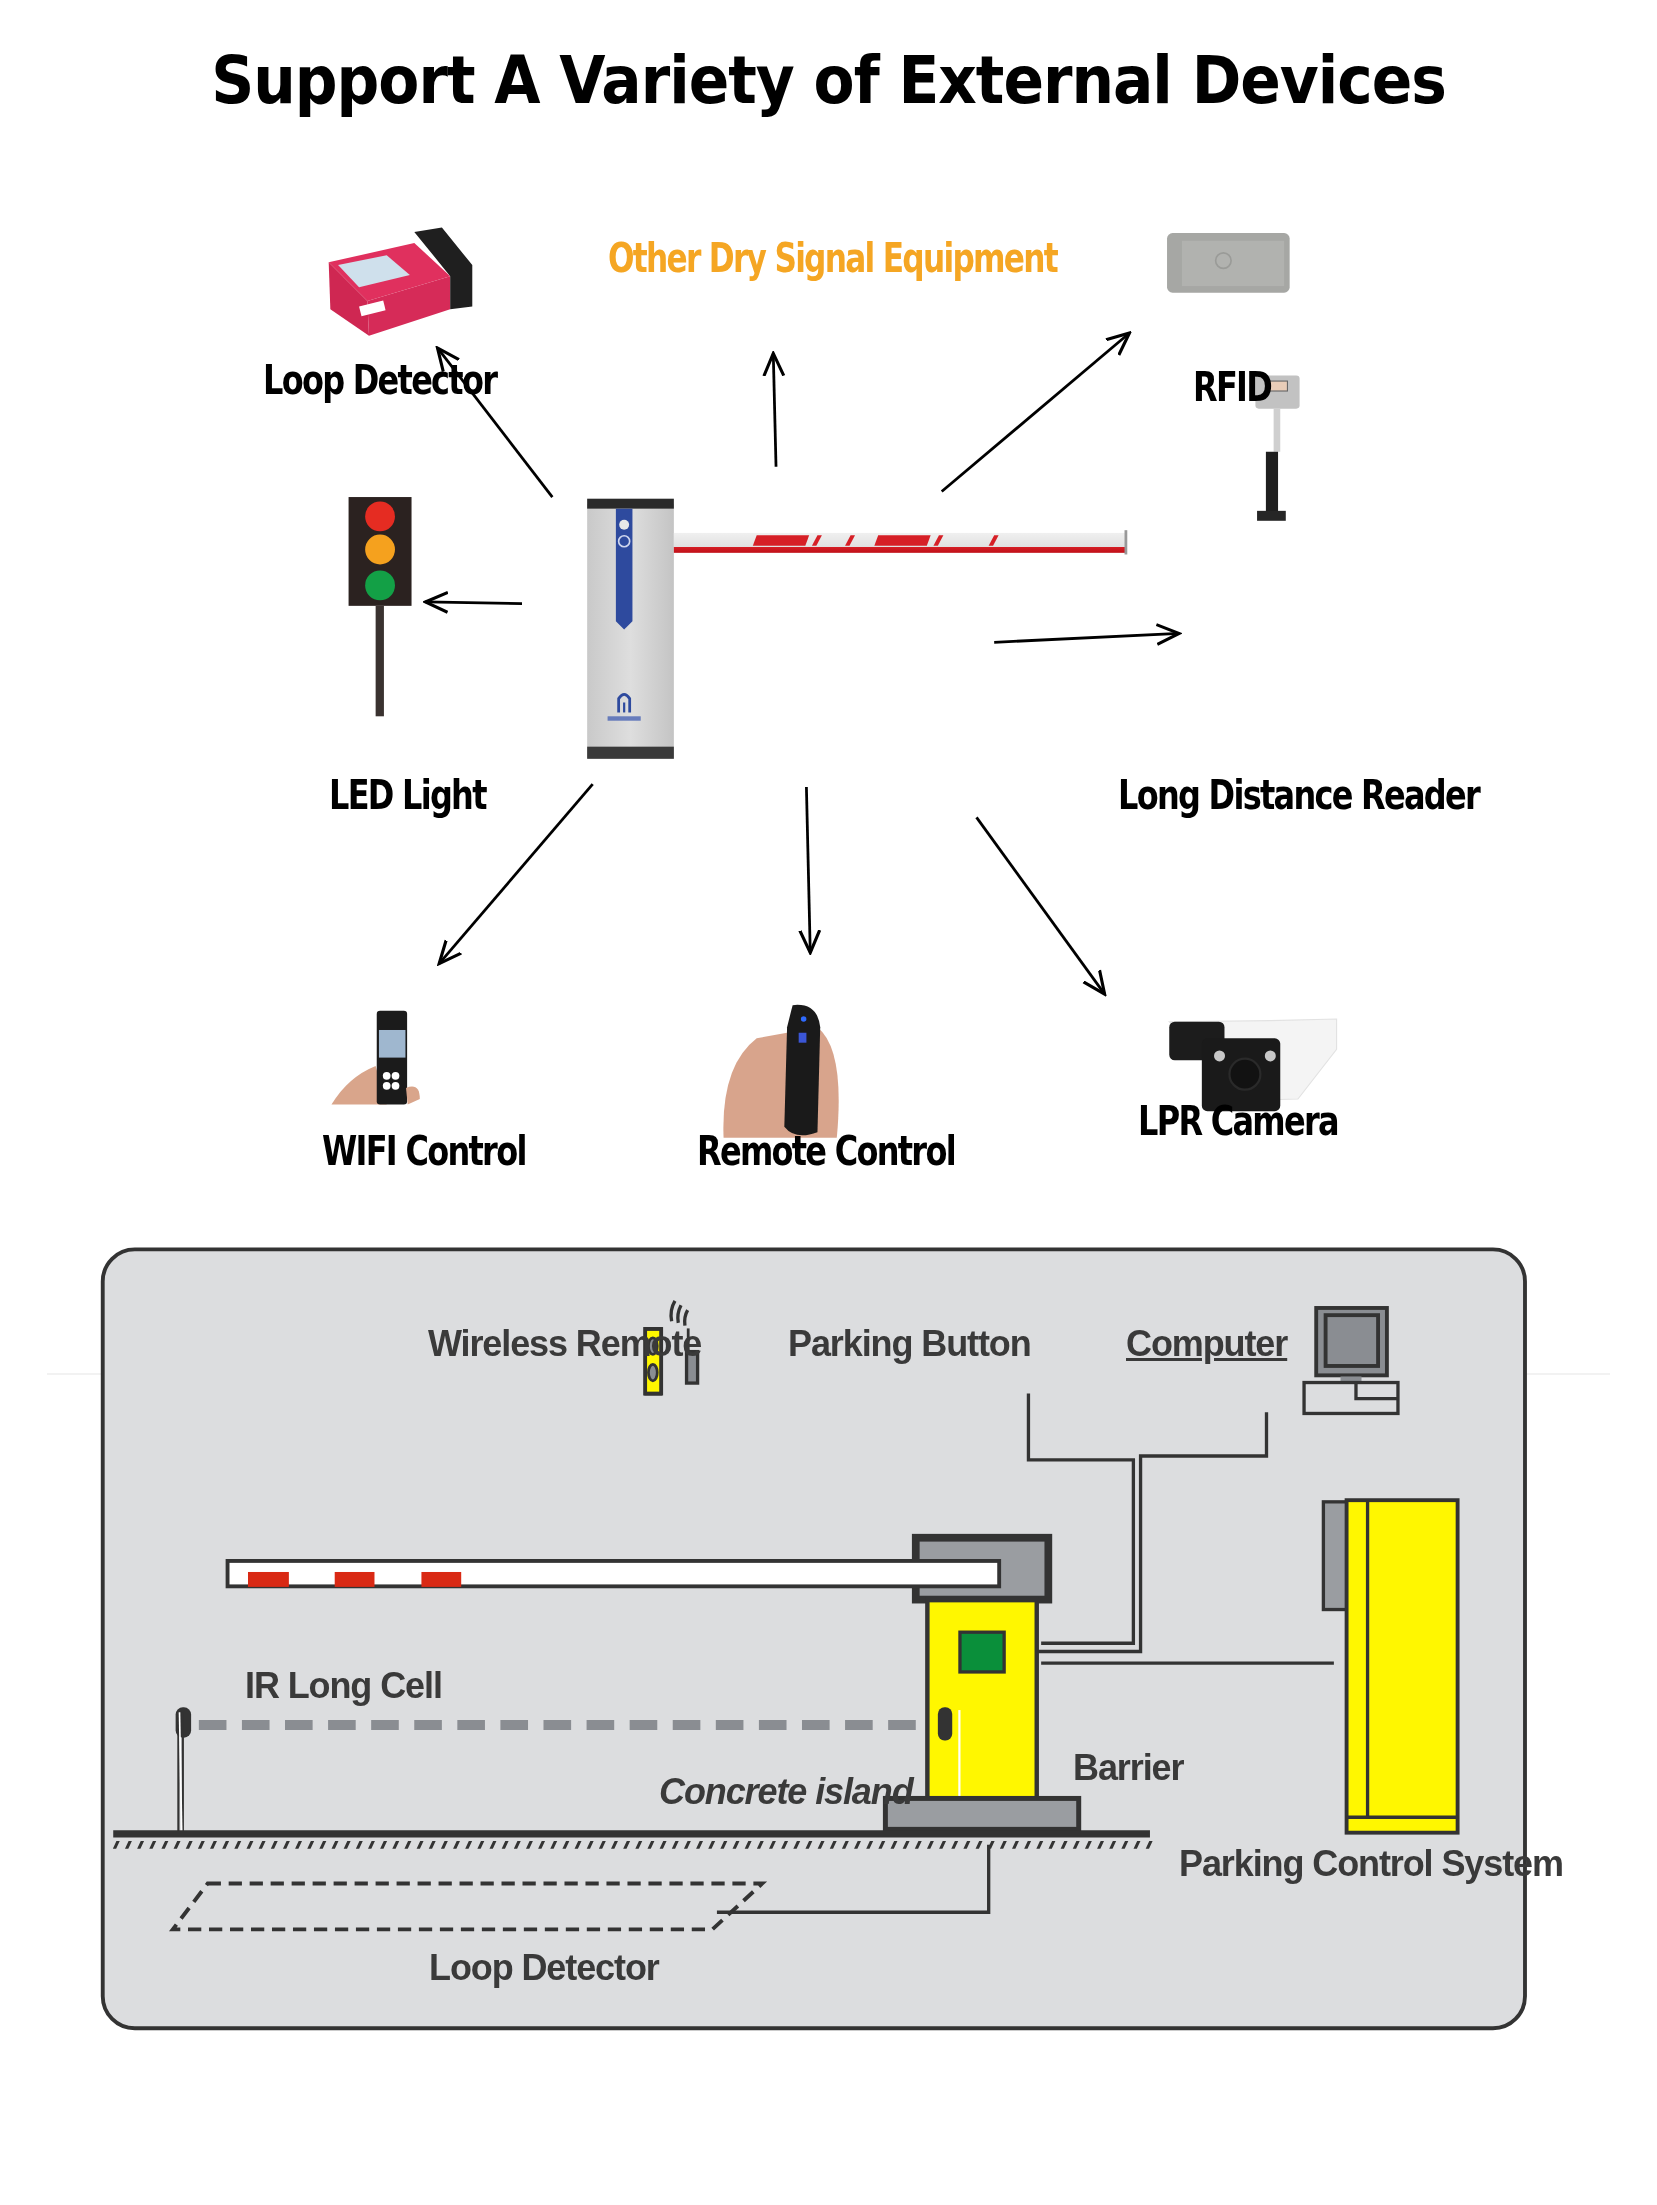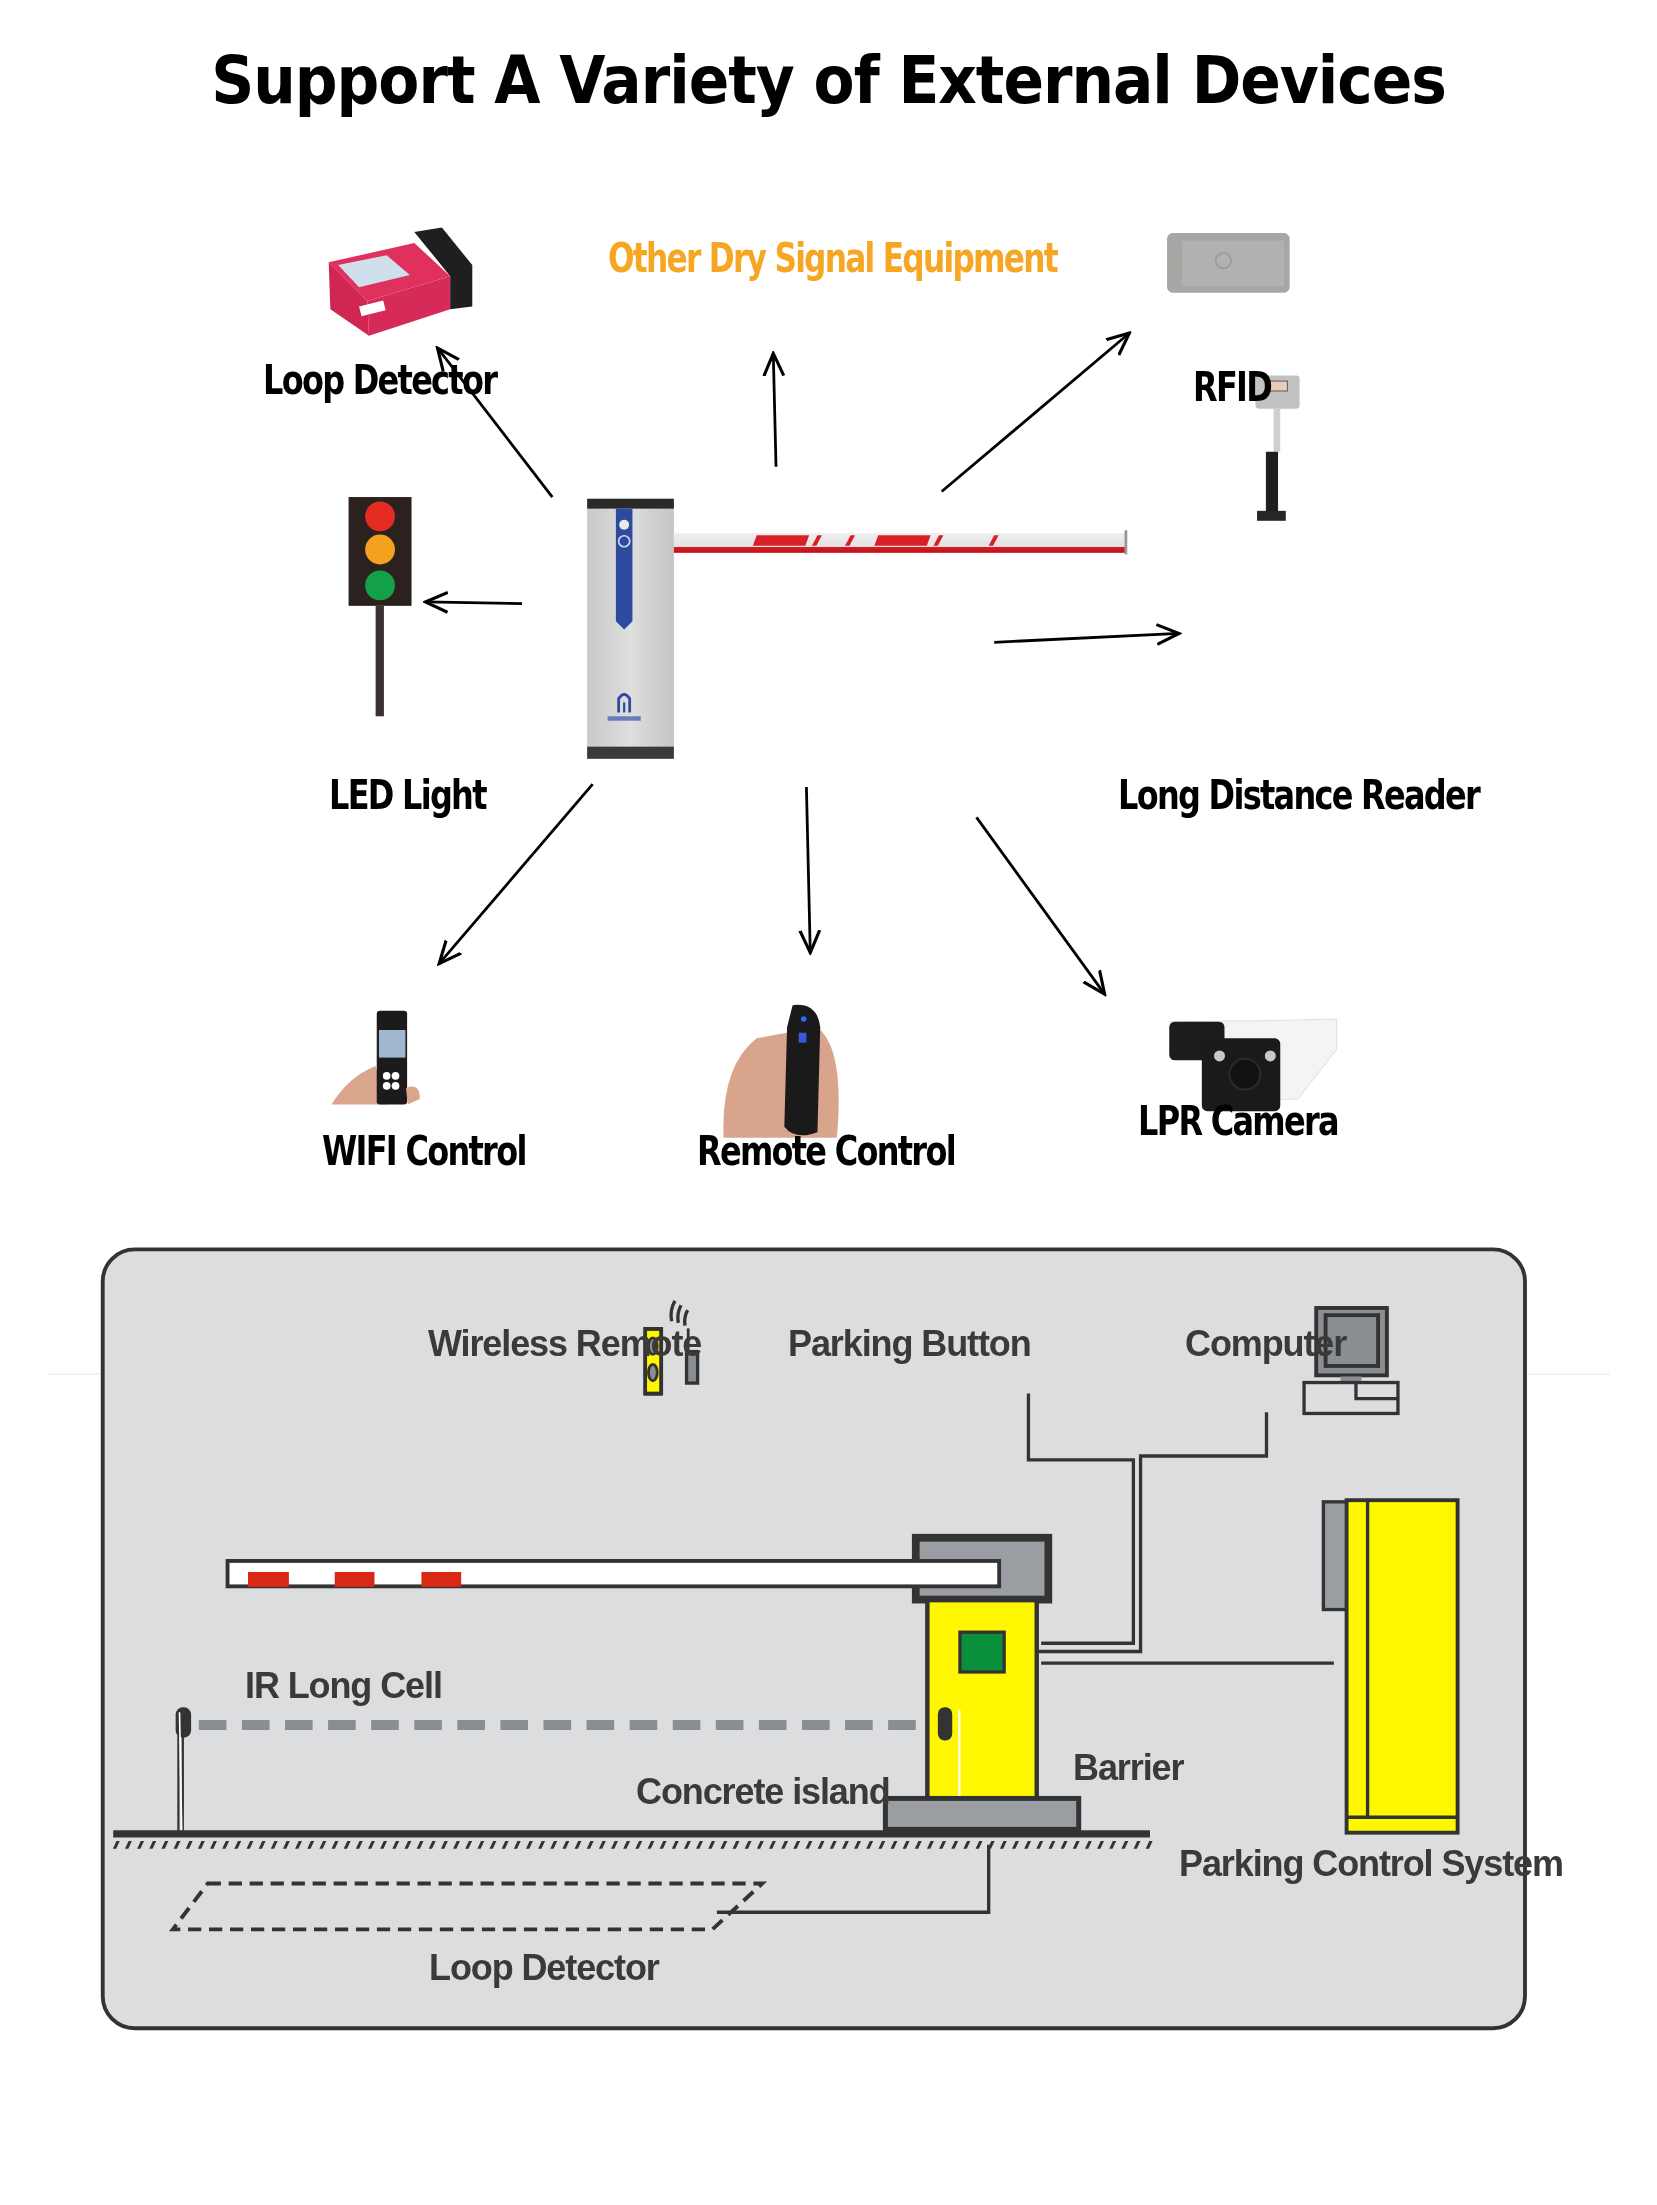--- a/index.html
+++ b/index.html
@@ -206,19 +206,19 @@
       <line x1="205" y1="3340" x2="2082" y2="3340" stroke-width="14" stroke-dasharray="6 16" transform="skewX(-25) translate(1560,0)"></line>
     </g>
 
     <polygon points="376,3410 1380,3410 1290,3493 313,3493" stroke-width="7" stroke-dasharray="24 14"></polygon>
     <polyline points="1298,3462 1790,3462 1790,3340" stroke-width="6"></polyline>
   </g>
 </svg>
 
 <div class="dlbl" style="left:428px; top:1323px;">Wireless Remote</div>
 <div class="dlbl" style="left:788px; top:1323px;">Parking Button</div>
-<div class="dlbl" style="left:1185px; top:1323px;">Computer</div>
+<div class="dlbl" style="left:1126px; top:1323px;text-decoration:underline;">Computer</div>
 <div class="dlbl" style="left:245px; top:1665px;">IR Long Cell</div>
-<div class="dlbl" style="left:636px; top:1771px;">Concrete island</div>
+<div class="dlbl" style="left:659px; top:1771px;font-style:italic;">Concrete island</div>
 <div class="dlbl" style="left:1073px; top:1747px;">Barrier</div>
 <div class="dlbl" style="left:429px; top:1947px;">Loop Detector</div>
 <div class="dlbl" style="left:1179px; top:1843px;">Parking Control System</div>
 
 
 </body></html>

